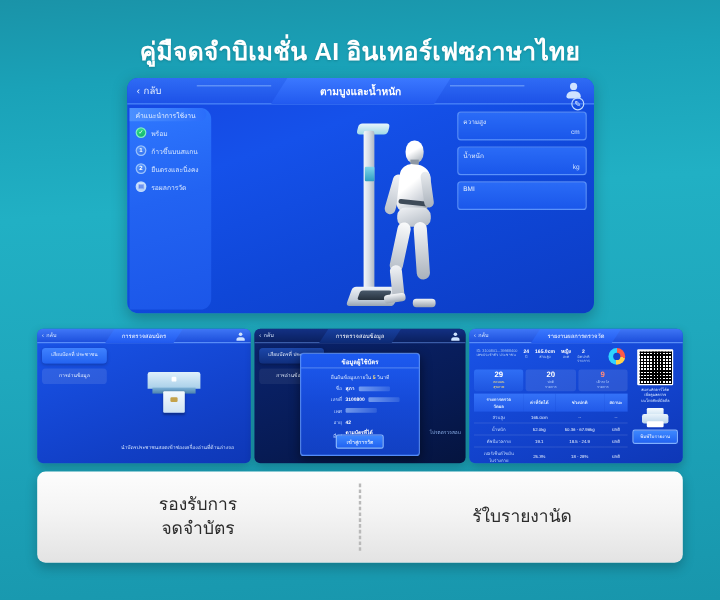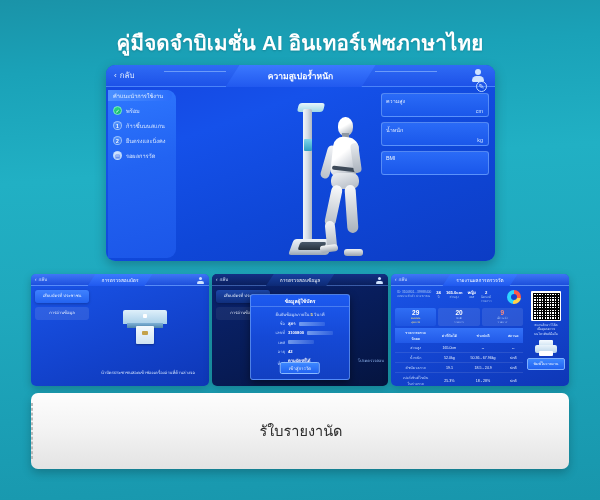--- a/index.html
+++ b/index.html
@@ -276,21 +276,21 @@
 <div class="page-title">คู่มืจดจำบิเมชั่น AI อินเทอร์เฟซภาษาไทย</div>
 
 <div class="hero">
   <div class="hero-topbar"></div>
   <div class="hero-tab-l"></div>
   <div class="hero-tab-r"></div>
   <div class="hero-back">
     <span class="chev">‹</span>
     <span>กลับ</span>
   </div>
-  <div class="hero-tab">ความสูเปอร้ำหนัก</div>
+  <div class="hero-tab">ตามบูงและน้ำหนัก</div>
   <div class="avatar-ic">
     <span class="head"></span>
       <span class="body"></span>
   </div>
 
   <div class="hero-side">
     <div class="hero-side-title">คำแนะนำการใช้งาน</div>
     <div class="hs-item" style="top:16px">
       <span class="hs-bullet ok">✓</span>
       <span>พร้อม</span>
@@ -530,16 +530,18 @@
     <div class="printer">
       <div class="pr-top"></div>
         <div class="pr-body"></div>
         <div class="pr-out"></div>
     </div>
     <div class="pr-btn">พิมพ์ใบรายงาน</div>
   </div>
 </div>
 
 <div class="captions">
+  <div class="cap" style="white-space:pre-line">รองรับการ
+จดจำบัตร</div>
   <div class="cap-div"></div>
   <div class="cap-div"></div>
   <div class="cap" style="white-space:pre-line">รัใบรายงานัด</div>
 </div>
 
 </body></html>

